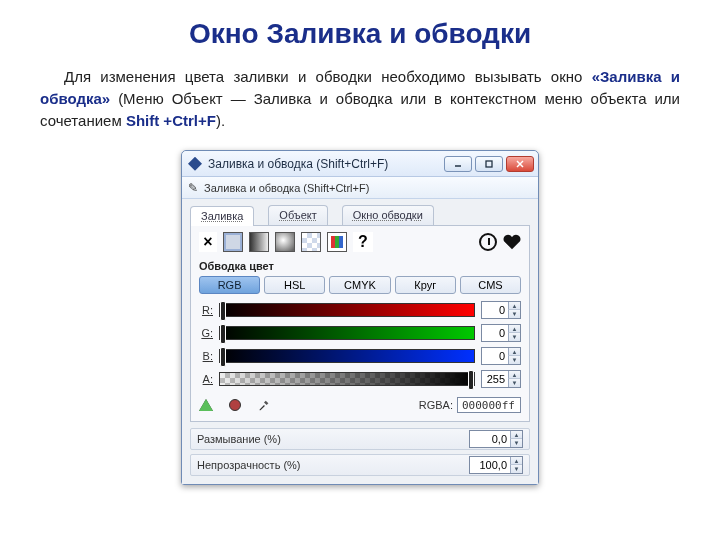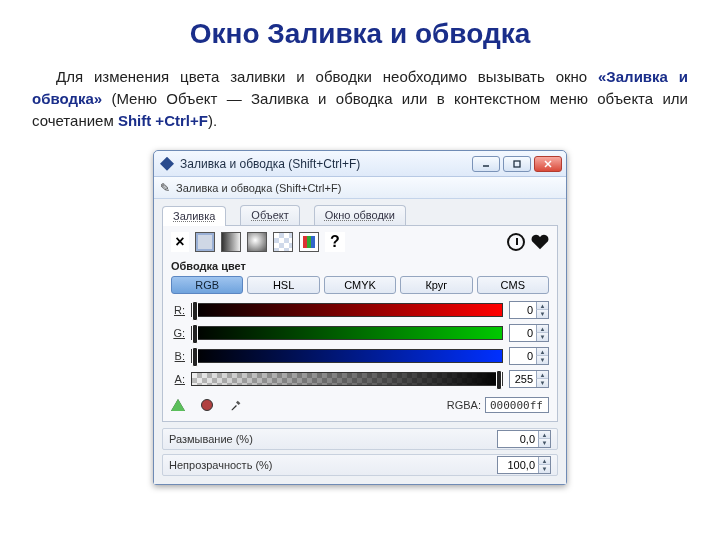--- a/index.html
+++ b/index.html
@@ -1,25 +1,25 @@
 <!DOCTYPE html>
 <html><head>
 <meta charset="utf-8">
 <style>
   * { box-sizing: border-box; margin: 0; padding: 0; }
   body { width: 720px; height: 540px; font-family: Verdana, Geneva, sans-serif; background: #fff; overflow: hidden; }
   .slide { padding: 12px 28px; }
   .title { color: #1a2e8a; font-size: 28px; font-weight: bold; text-align: center; margin: 6px 0 16px; }
-  .para { color: #222; font-size: 15px; line-height: 1.45; margin: 0 4px 12px; text-align: justify; }
+  .para { color: #222; font-size: 15px; line-height: 1.45; margin: 0 12px 12px; text-align: justify; }
   .para .indent { display:inline-block; width: 24px; }
   .para .em1 { color: #1a2e8a; font-weight: bold; }
   .para .em2 { color: #1a2e8a; font-weight: bold; }
 
   
-  .win { width: 414px; margin: 19px auto 0; border: 1px solid #6f8bb5; border-radius: 5px 5px 3px 3px; box-shadow: 0 2px 6px rgba(0,0,0,.35); font-family: "Segoe UI", Tahoma, sans-serif; font-size: 11px; background: linear-gradient(#e9f1fb,#d7e6f7); }
+  .win { width: 358px; margin: 19px auto 0; border: 1px solid #6f8bb5; border-radius: 5px 5px 3px 3px; box-shadow: 0 2px 6px rgba(0,0,0,.35); font-family: "Segoe UI", Tahoma, sans-serif; font-size: 11px; background: linear-gradient(#e9f1fb,#d7e6f7); }
   .titlebar { display:flex; align-items:center; height:26px; padding:0 4px 0 6px; background: linear-gradient(#f3f8ff,#dfeaf9); border-bottom:1px solid #b7c9e4; border-radius:5px 5px 0 0; }
   .titlebar .ico { width:14px; height:14px; background:#2a4b8d; clip-path: polygon(50% 0,100% 50%,50% 100%,0 50%); margin-right:6px; }
   .titlebar .t { flex:1; color:#1d2d44; font-size:12px; }
   .winbtns { display:flex; gap:3px; }
   .winbtn { width:28px; height:16px; border:1px solid #7a93b8; border-radius:3px; background:linear-gradient(#f7fbff,#d7e4f5); display:flex; align-items:center; justify-content:center; }
   .winbtn.close { background:linear-gradient(#f7a9a0,#d94a3a); border-color:#b23c30; color:#fff; }
   .winbtn svg { width:10px; height:10px; }
   .toolbar { height:22px; display:flex; align-items:center; padding:0 6px; gap:6px; background:linear-gradient(#f8fbff,#e7eff9); border-bottom:1px solid #c4d4ea; color:#333; }
   .toolbar .pen { font-size:12px; }
 
@@ -76,21 +76,21 @@
 
   .footer { margin-top:6px; }
   .frow { display:flex; align-items:center; height:22px; border:1px solid #c8d1de; background:linear-gradient(#f4f6fa,#e9edf4); padding:4px 6px; margin-top:4px; border-radius:2px; }
   .frow .lab2 { flex:1; color:#333; font-size:11px; }
   .frow .spin { width:54px; }
 </style>
 </head>
 <body>
 
 <div class="slide">
-  <div class="title">Окно Заливка и обводка</div>
+  <div class="title">Окно Заливка и обводки</div>
   <p class="para">
     <span class="indent"></span><span>Для изменения цвета заливки и обводки необходимо вызывать окно </span><span class="em1">«Заливка и обводка»</span><span> (Меню Объект — Заливка и обводка или в контекстном меню объекта или сочетанием </span><span class="em2">Shift +Ctrl+F</span><span>).</span>
   </p>
 
   <div class="win">
     <div class="titlebar">
       <div class="ico"></div>
       <div class="t">Заливка и обводка (Shift+Ctrl+F)</div>
       <div class="winbtns">
         <div class="winbtn">

